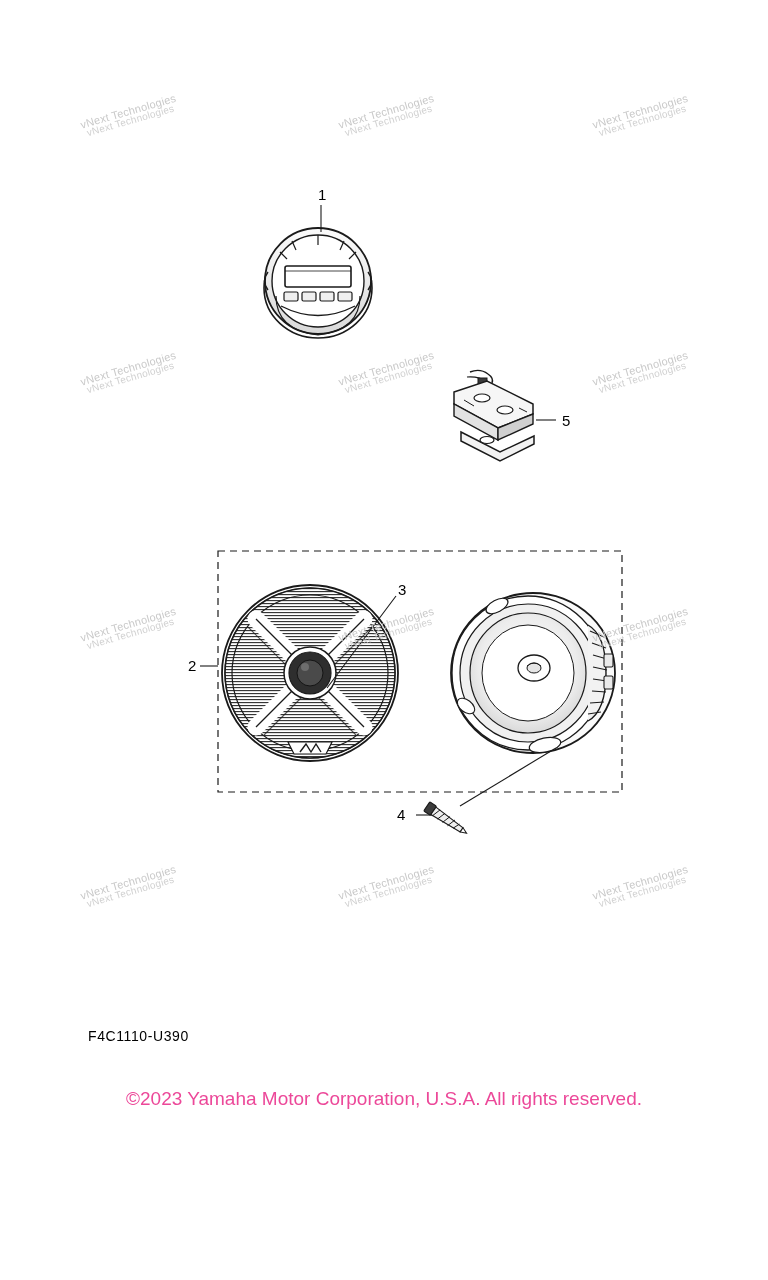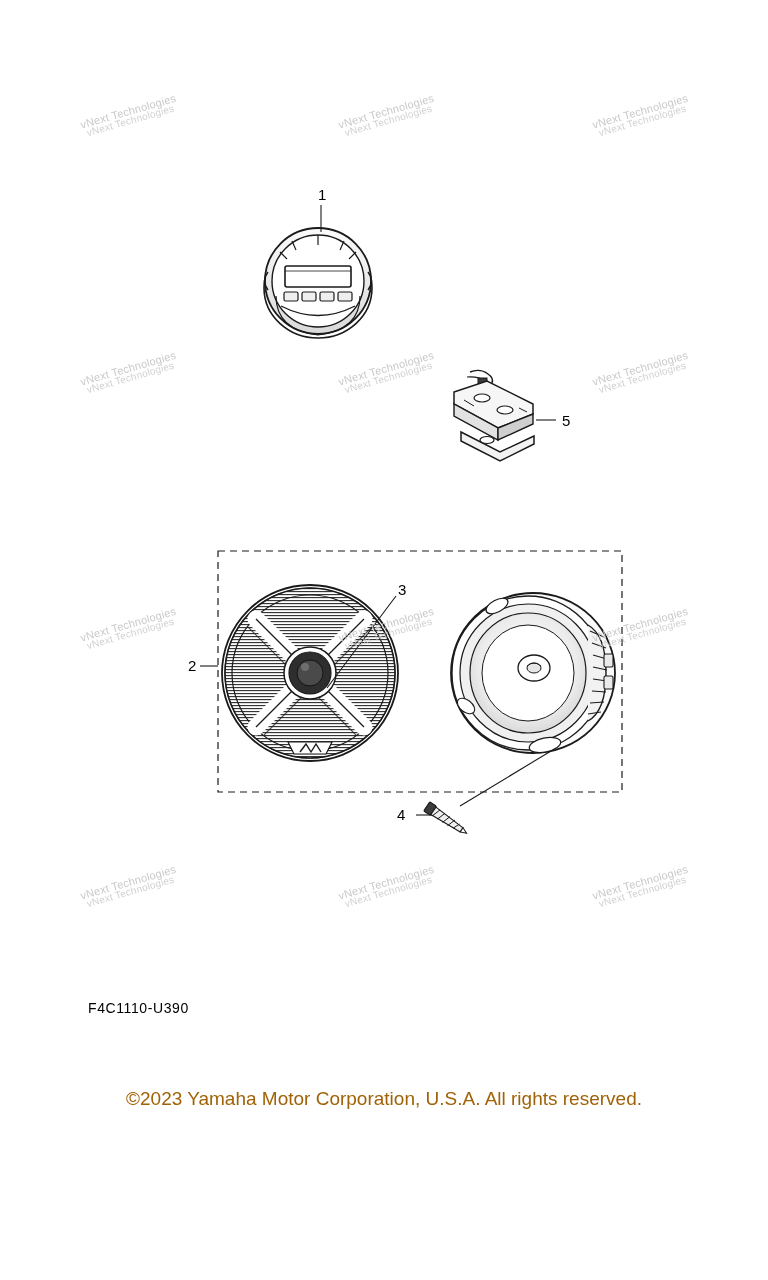--- a/index.html
+++ b/index.html
@@ -48,36 +48,36 @@
     font-family: "Liberation Sans", sans-serif;
     font-size: 15px;
     color: #000;
     font-weight: 400;
   }
 
   
   .part-code {
     position: absolute;
     left: 88px;
-    top: 1000px;
+    top: 1028px;
     font-family: "Liberation Sans", sans-serif;
     font-size: 14px;
     letter-spacing: 0.6px;
   }
 
   
   .copyright {
     position: absolute;
     left: 0;
     top: 1088px;
     width: 768px;
     text-align: center;
     font-family: "Liberation Sans", sans-serif;
     font-size: 19px;
-    color: #a16207;
+    color: #ec4899;
   }
 
   svg { display: block; }
 </style>
 </head>
 <body>
 
 <div class="diagram-canvas">
 
   <svg width="768" height="1280" viewBox="0 0 768 1280" aria-hidden="true">

